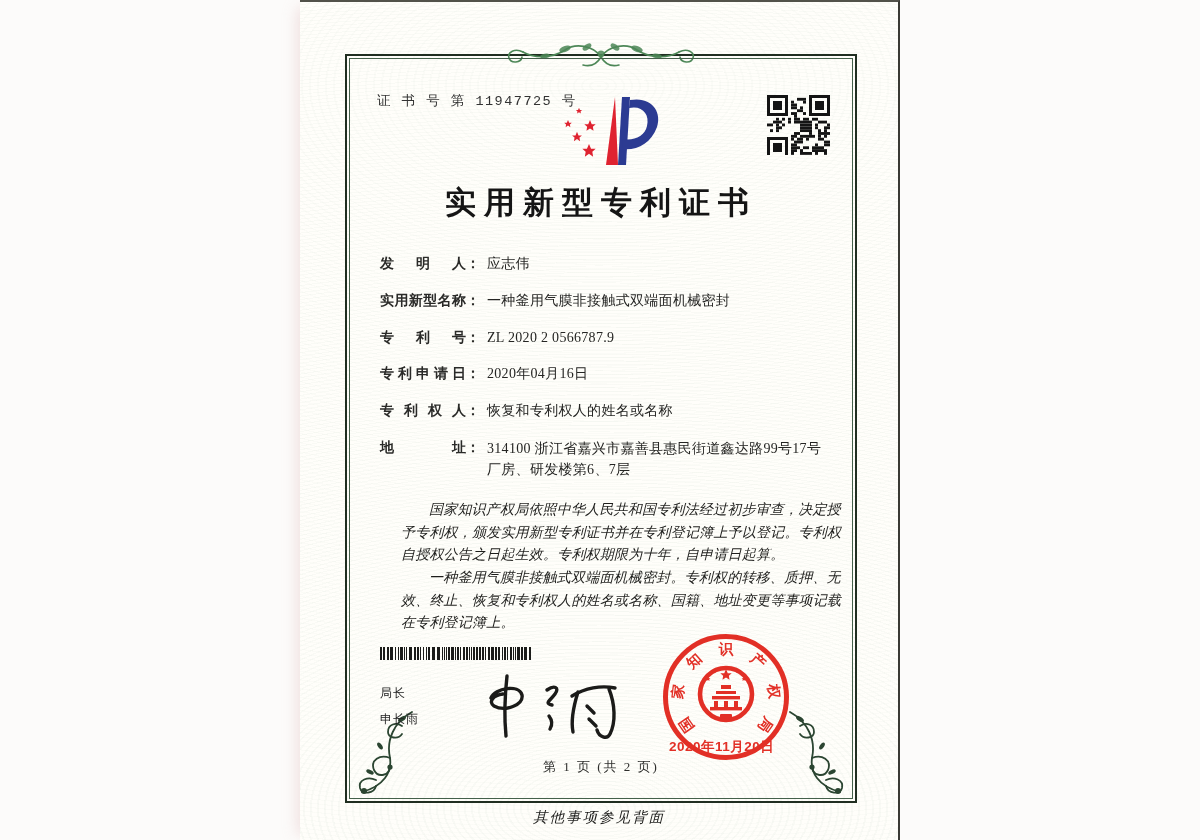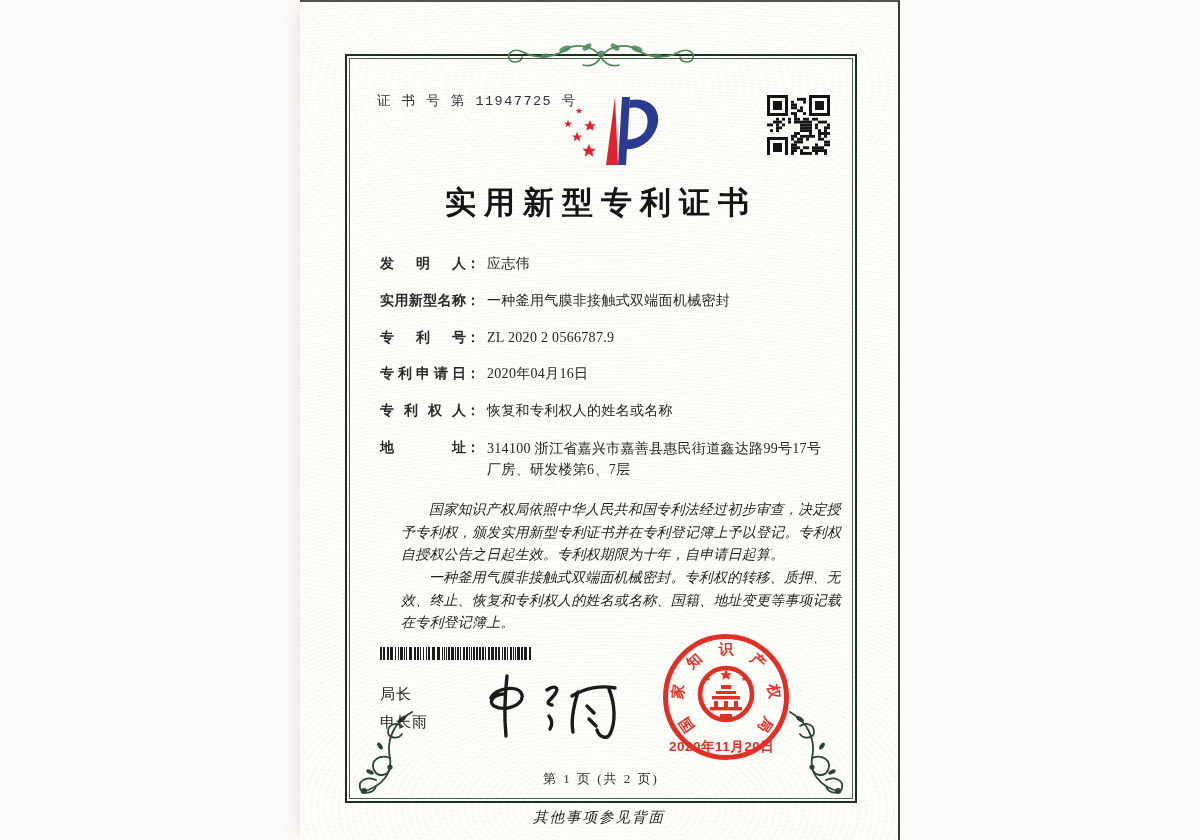--- a/index.html
+++ b/index.html
@@ -56,21 +56,21 @@
   
   .paras{
     position:absolute;left:23px;top:443px;width:452px;
     font-size:14px;line-height:1.62;color:#1d1d1b;font-style:italic;
     letter-spacing:0.2px;
     margin-left:31px;
   }
   .paras p{margin:0;text-indent:2em;}
   
   .barcode{position:absolute;left:33px;top:591px;}
-  .signer{position:absolute;left:33px;top:629px;font-size:15px;color:#222;
+  .signer{position:absolute;left:33px;top:629px;font-size:12px;color:#222;
     font-family:"Liberation Sans","DejaVu Sans",sans-serif;}
   .signer div{margin-bottom:9px;letter-spacing:1px;}
   .signature{position:absolute;left:128px;top:608px;}
   
   .seal{
     position:absolute;left:316px;top:578px;width:126px;height:126px;
     opacity:0.95;
   }
   .seal-ring{
     position:absolute;inset:0;border-radius:50%;
@@ -82,21 +82,21 @@
     font-family:"Liberation Sans","DejaVu Sans",sans-serif;
   }
   .seal-emblem{position:absolute;left:50%;top:49%;transform:translate(-50%,-50%);}
   .seal-date{
     position:absolute;left:6px;top:104px;width:130px;white-space:nowrap;
     font-size:13.5px;font-weight:700;color:#e1251b;letter-spacing:0.5px;
     font-family:"Liberation Sans","DejaVu Sans",sans-serif;
   }
   
   .page-number{
-    position:absolute;left:0;bottom:13px;width:100%;text-align:center;
+    position:absolute;left:0;bottom:25px;width:100%;text-align:center;
     font-size:13px;color:#2e2e2c;letter-spacing:2px;
   }
   .back-note{
     position:absolute;left:45px;top:806px;width:508px;text-align:center;
     font-size:14.5px;font-style:italic;color:#1f1f1d;letter-spacing:2px;
   }
 </style>
 </head>
 <body>
 

